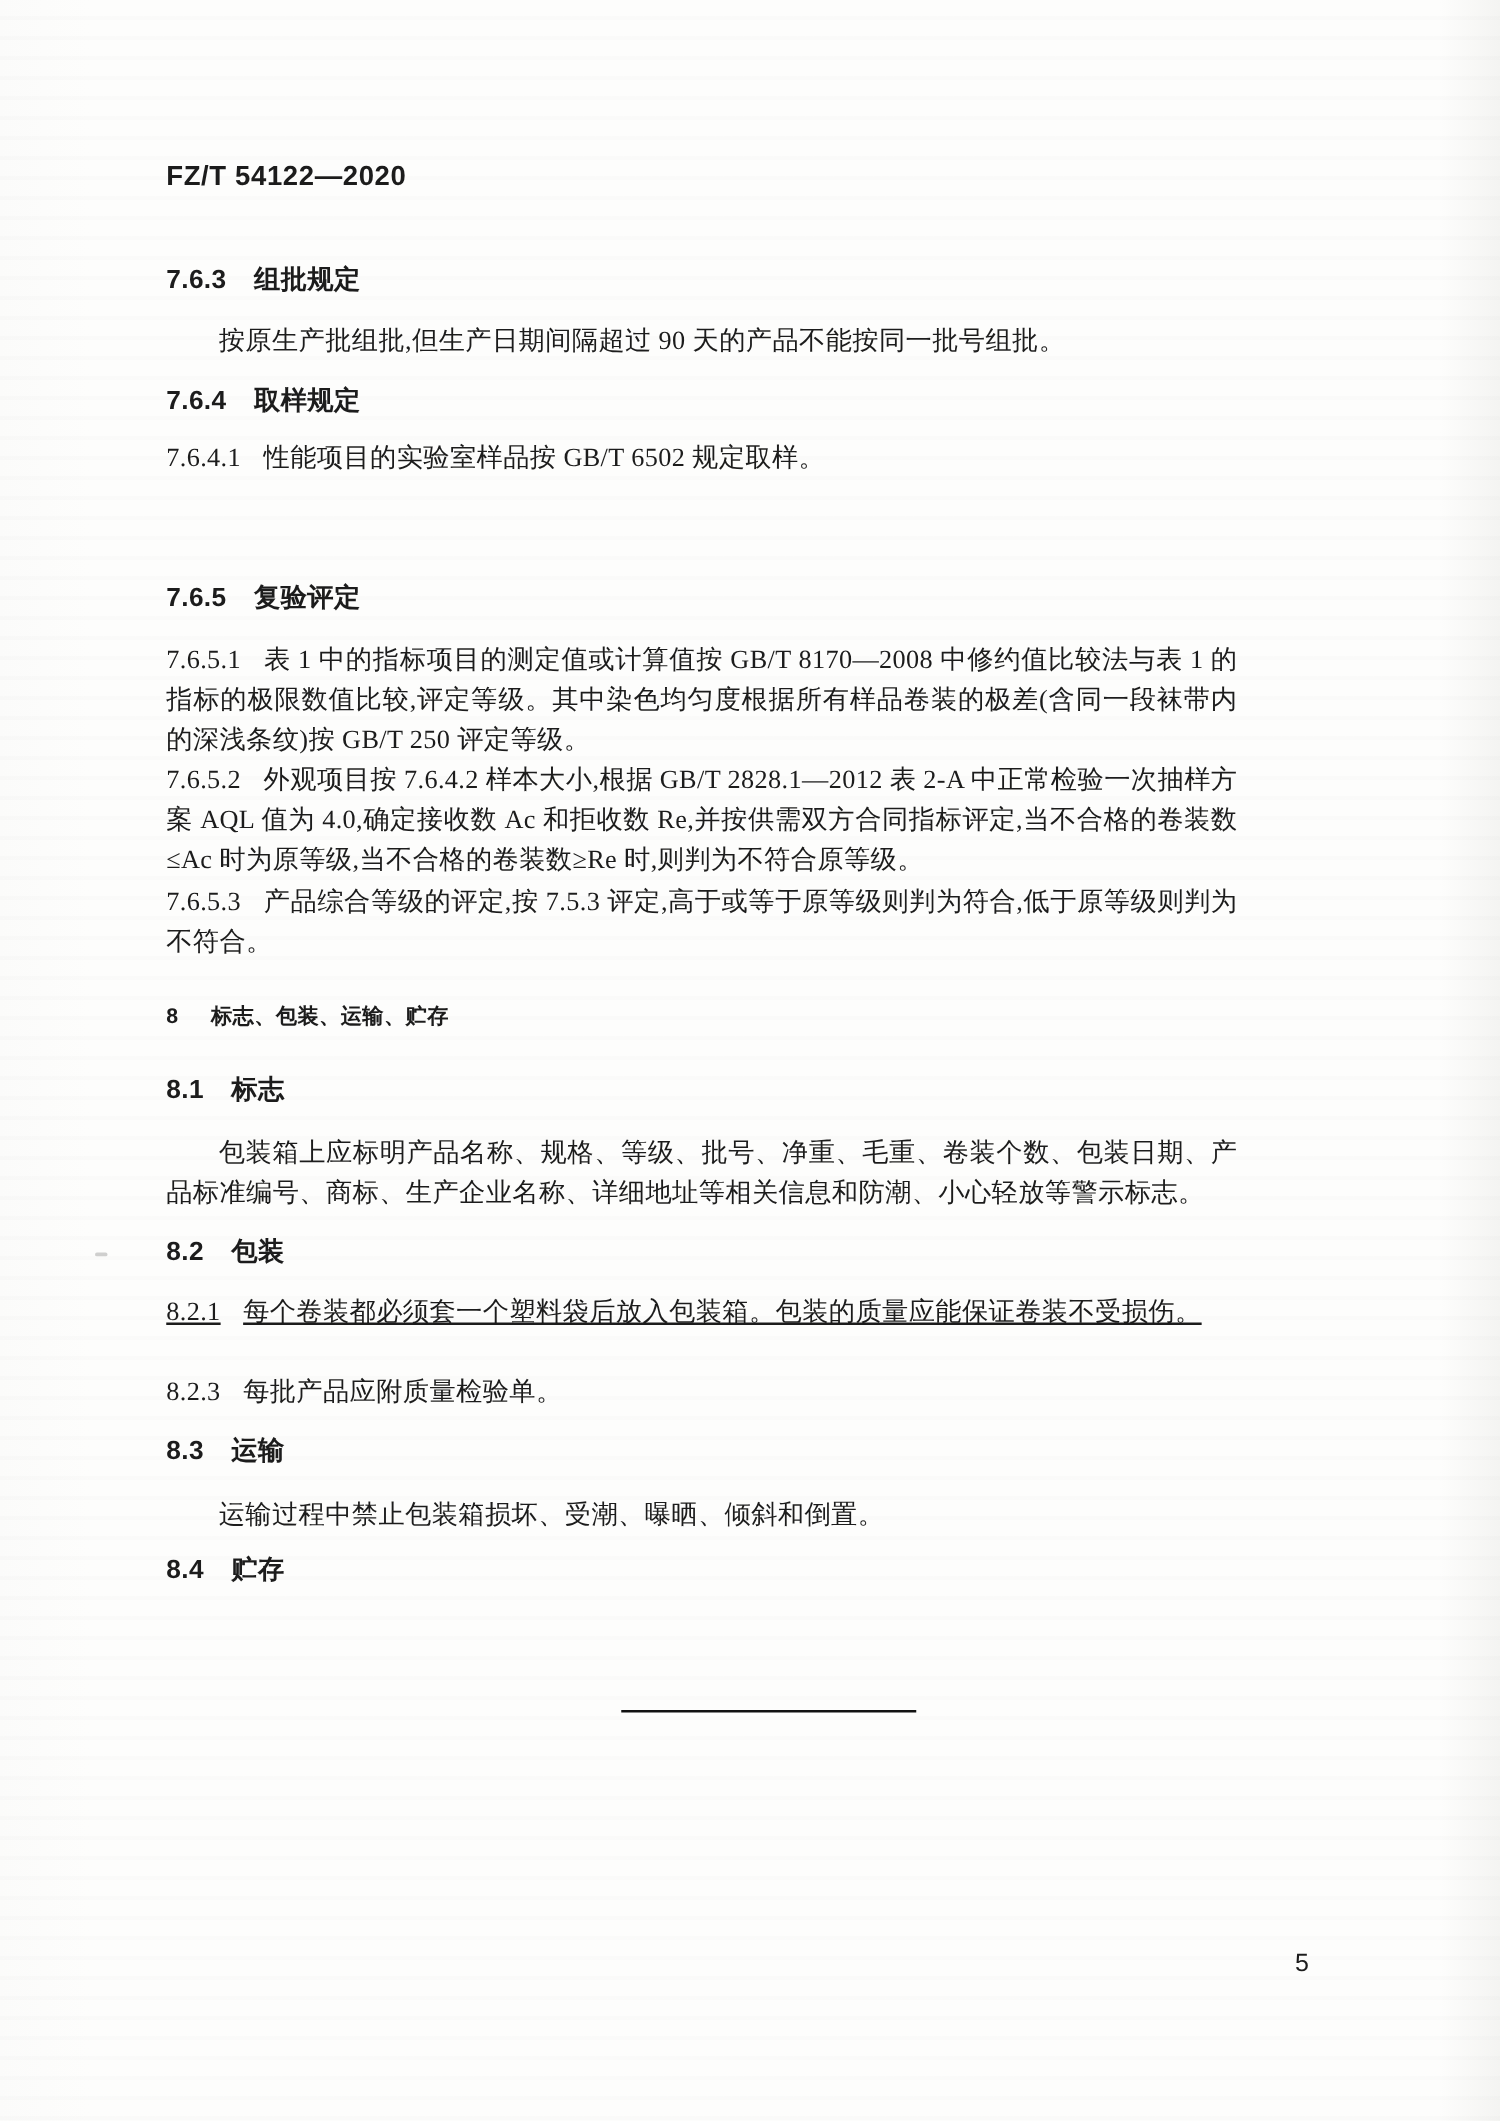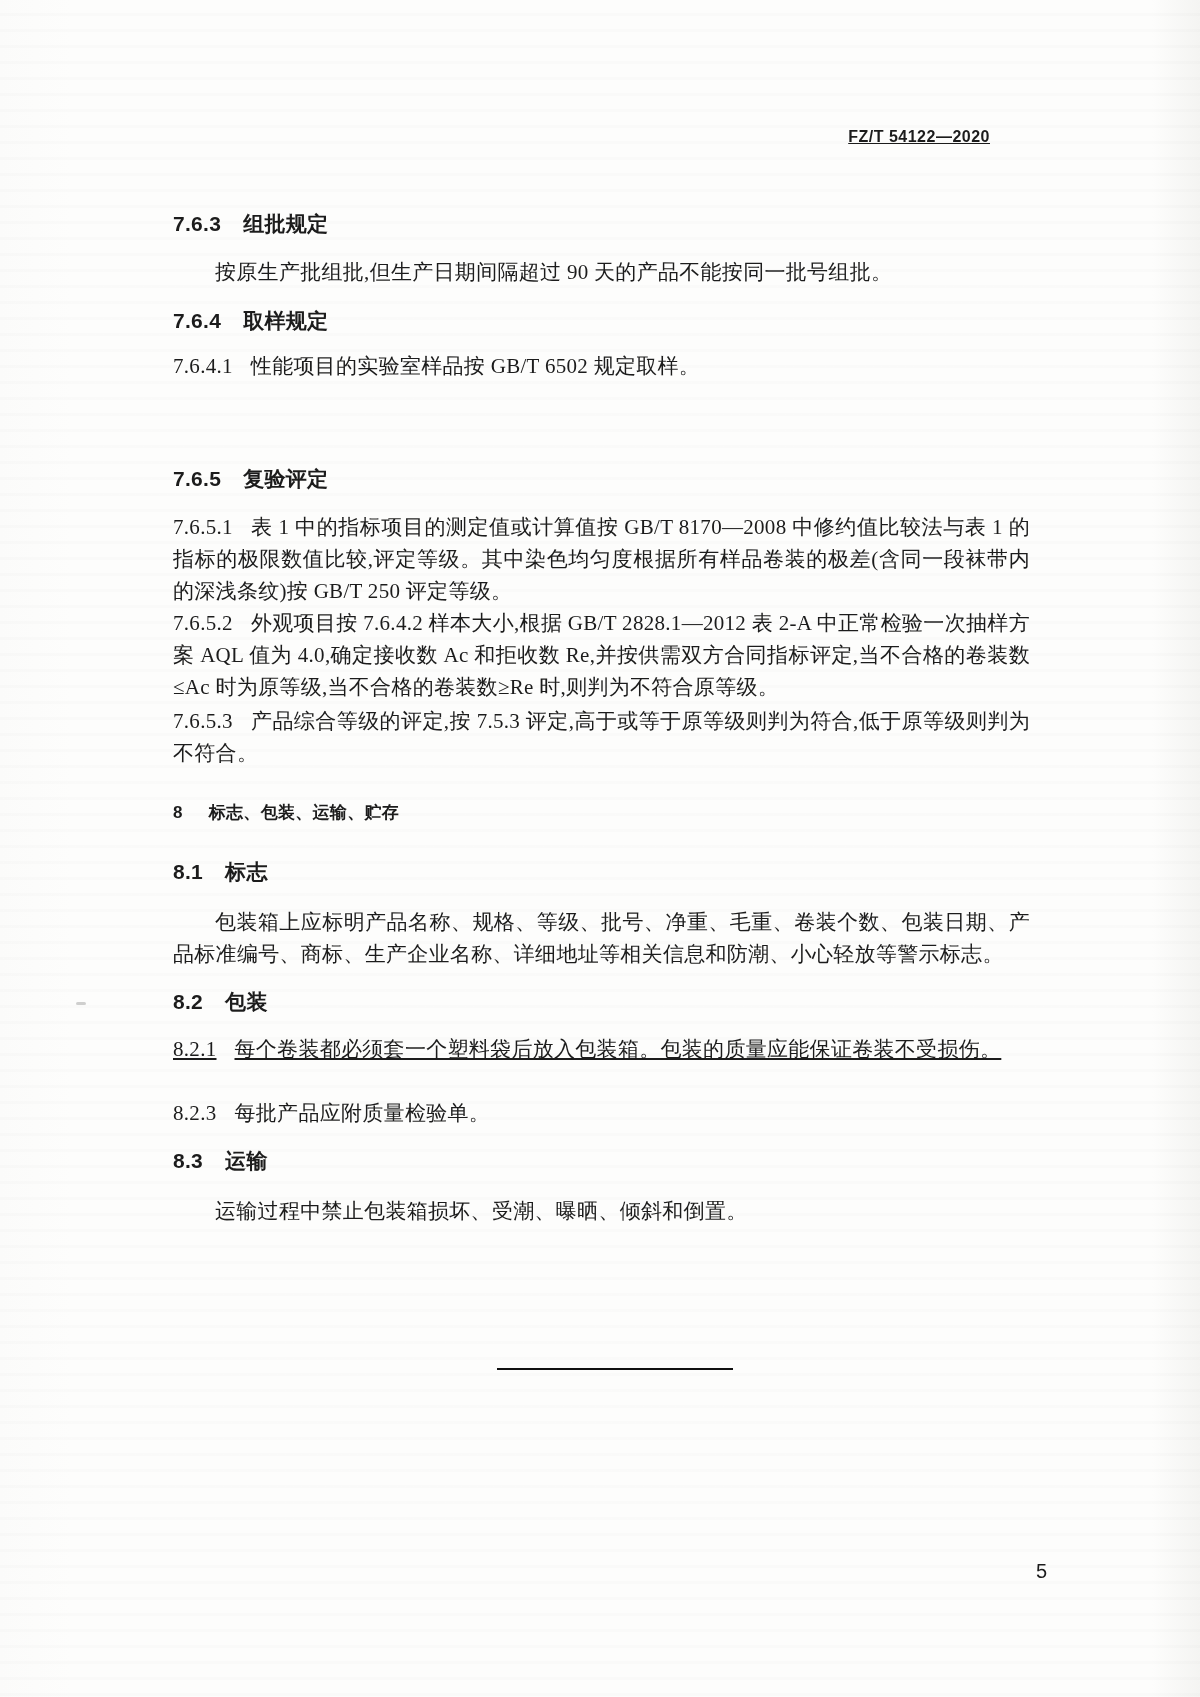--- a/index.html
+++ b/index.html
@@ -21,47 +21,45 @@
     overflow: hidden;
     font-family: "Liberation Serif", "DejaVu Serif", serif;
   }
   .blk {
     position: absolute;
     left: 133px;
     width: 857px;
     font-size: 21px;
     line-height: 32px;
     letter-spacing: 0.3px;
-    margin-left: 40px;
   }
   .just {
     text-align: justify;
     text-justify: inter-ideograph;
   }
   .indent { text-indent: 42px; }
   .h2, .h3 {
     font-family: "Liberation Sans", "DejaVu Sans", sans-serif;
     font-weight: bold;
   }
   .h2 { font-size: 17px; }
   .h3 { font-size: 21px; }
   .h2 .num { margin-right: 26px; }
   .h3 .num { margin-right: 22px; }
   .pn .num { margin-right: 18px; }
   .header-code {
     position: absolute;
     left: 133px;
     width: 857px;
     top: 128px;
-    text-align: right;
+    text-align: left;
     font-family: "Liberation Sans", "DejaVu Sans", sans-serif;
     font-weight: bold;
-    font-size: 16px;
+    font-size: 22px;
     letter-spacing: 0.5px;
-    text-decoration: underline;
   }
   .end-rule {
     position: absolute;
     top: 1368px;
     left: 497px;
     width: 236px;
     height: 0;
     border-top: 2.6px solid #111;
   }
   .page-number {
@@ -162,20 +160,23 @@
   <div class="blk pn b16">
     <span class="num">8.2.3</span><span>每批产品应附质量检验单。</span>
   </div>
 
   <div class="blk h3 b17">
     <span class="num">8.3</span><span>运输</span>
   </div>
 
   <div class="blk indent b18">运输过程中禁止包装箱损坏、受潮、曝晒、倾斜和倒置。</div>
 
+  <div class="blk h3 b19">
+    <span class="num">8.4</span><span>贮存</span>
+  </div>
 
 
   <div class="end-rule"></div>
 
   <div class="page-number">5</div>
 
   <div class="scan-mark"></div>
 
 </div>
 

